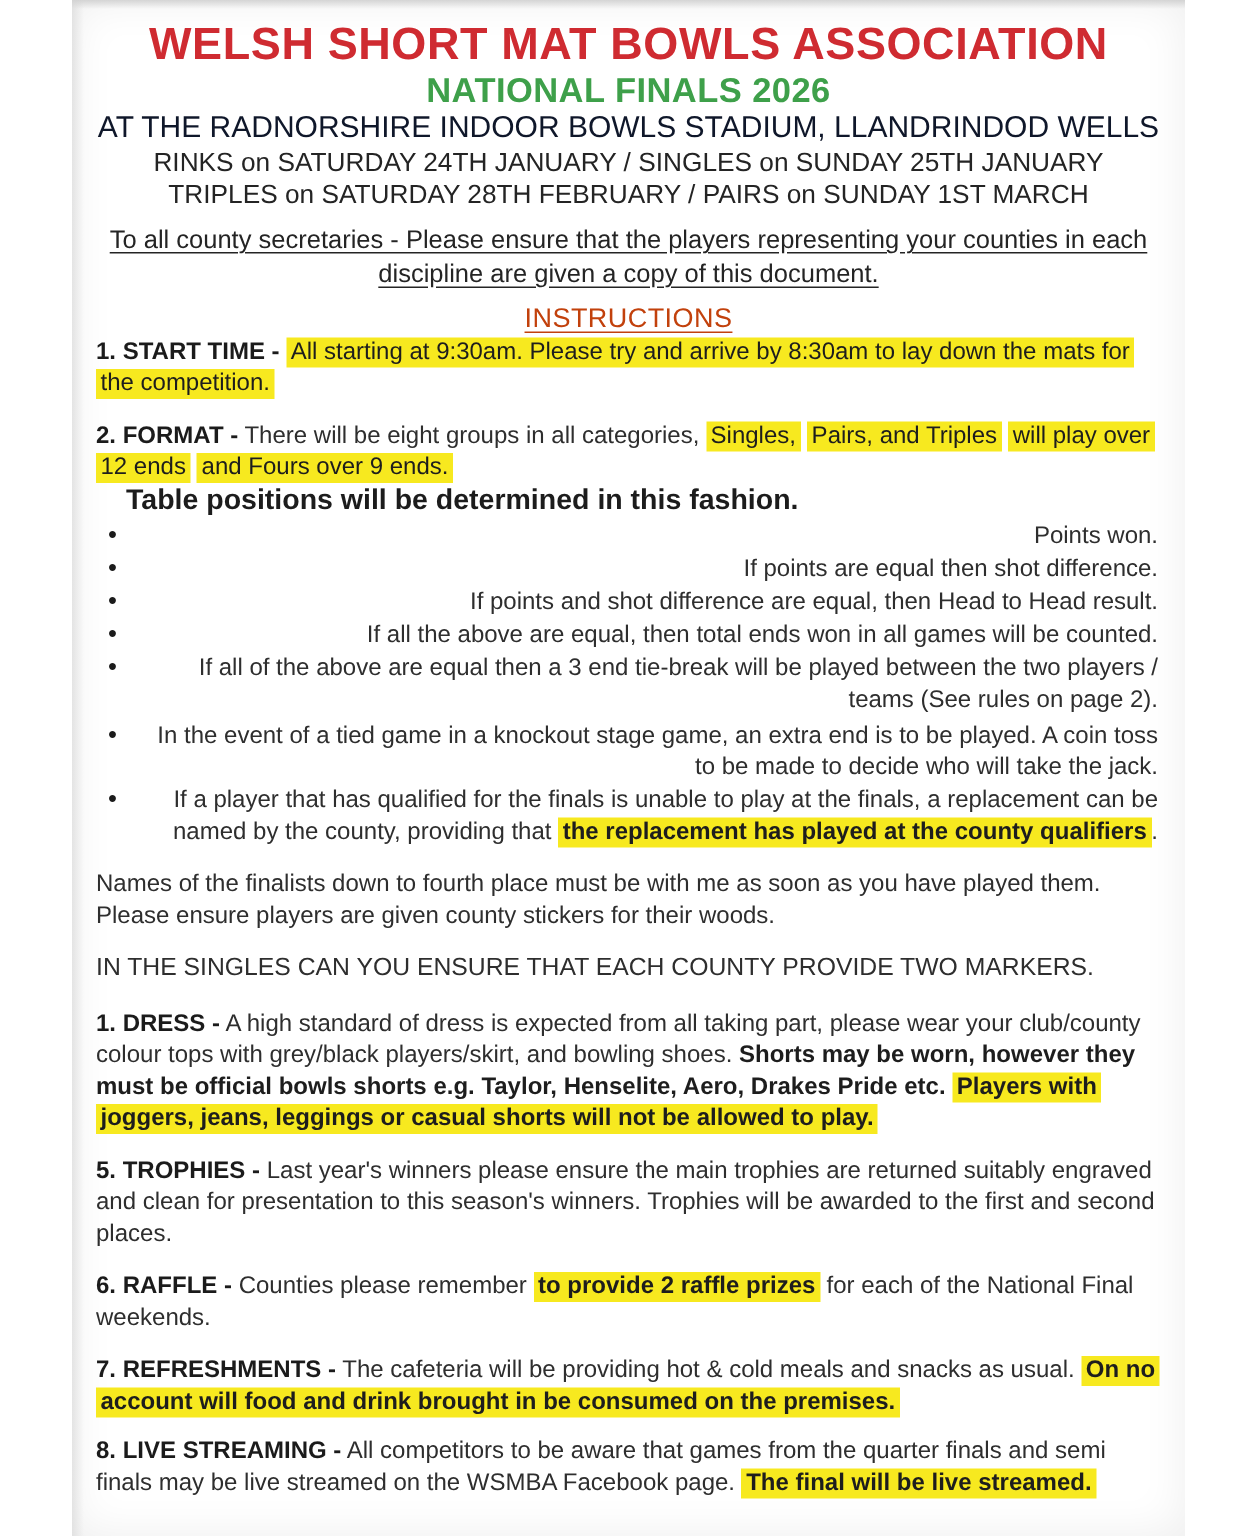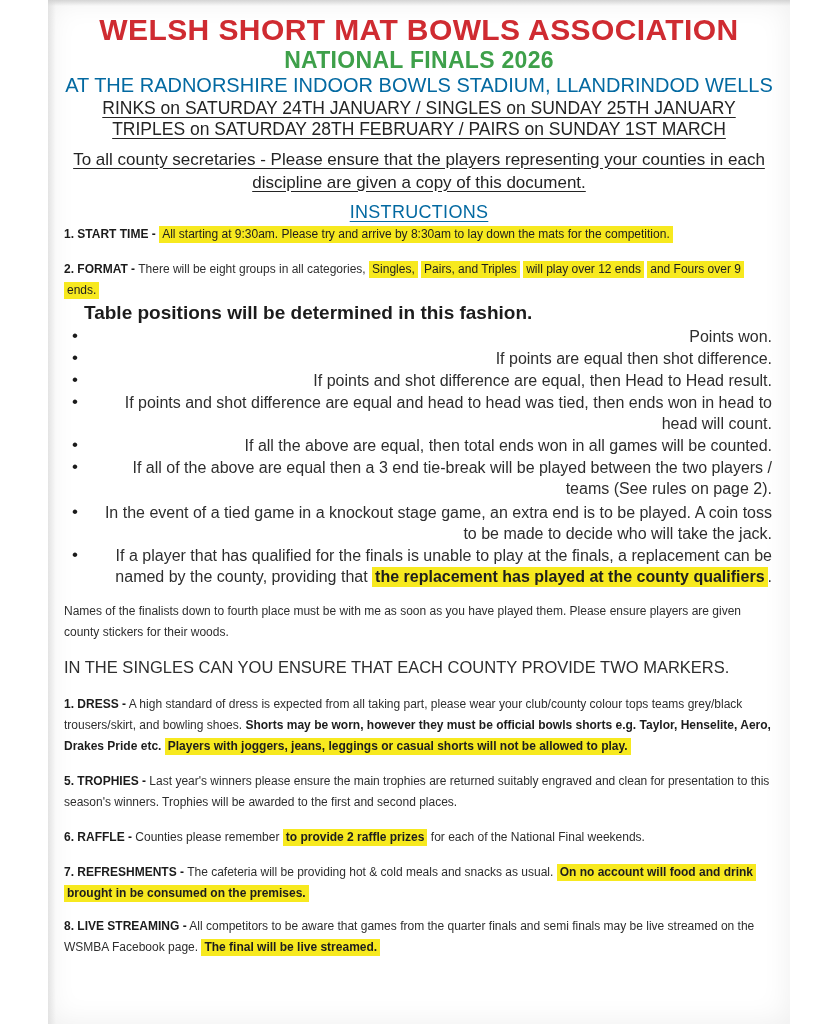--- a/index.html
+++ b/index.html
@@ -28,35 +28,35 @@
   }
   header{text-align:center;}
   .title{
     font-size:30px;line-height:33px;font-weight:700;letter-spacing:.4px;
     color:var(--title-red);margin:0;
   }
   .subtitle{
     font-size:23px;line-height:25px;font-weight:700;letter-spacing:.3px;
     color:var(--subtitle-green);margin:2px 0 0;
   }
-  .venue{font-size:20px;line-height:23px;color:#0369a1;margin-top:1px;}
+  .venue{font-size:20px;line-height:23px;color:#0f172a;margin-top:1px;}
   .sched{
     font-size:17.5px;line-height:20px;color:#242424;margin-top:1px;
-    text-decoration:underline;text-underline-offset:3px;
+    text-underline-offset:3px;
   }
   .notice{
     font-size:17px;line-height:23px;color:#242424;margin:9px auto 0;max-width:780px;
     text-decoration:underline;text-underline-offset:3px;
   }
   .instructions{
-    font-size:18px;line-height:20px;color:#0369a1;margin-top:8px;letter-spacing:.3px;
+    font-size:18px;line-height:20px;color:#c2410c;margin-top:8px;letter-spacing:.3px;
     text-decoration:underline;text-underline-offset:3px;
   }
   main{padding:0 18px 0 16px;}
-  .para{margin:10px 0 0;font-size:12px;line-height:21px;}
+  .para{margin:10px 0 0;font-size:16px;line-height:21px;}
   .tight{margin-top:2px;}
   .lbl{font-weight:700;color:#1b1b1b;}
   .b{font-weight:700;color:#1d1d1d;}
   mark{
     background:var(--highlight-yellow);color:#1d1d1d;padding:1px 3px 2px;
     -webkit-box-decoration-break:clone;box-decoration-break:clone;
   }
   mark.u,.u{ text-underline-offset:2.5px; }
   .subhead{margin:1px 0 0 20px;font-weight:700;color:#1c1c1c;font-size:19px;line-height:21px;}
   ul.bullets{list-style:none;margin:3px 0 0;padding:0;text-align:right;}
@@ -99,21 +99,20 @@
       <mark>Pairs, and Triples</mark>
       <mark>will play over 12 ends</mark>
       <mark>and Fours over 9 ends.</mark>
     </p>
     <p class="subhead">Table positions will be determined in this fashion.</p>
 
     <ul class="bullets">
       <li>Points won.</li>
       <li>If points are equal then shot difference.</li>
       <li>If points and shot difference are equal, then Head to Head result.</li>
-      <li>If points and shot difference are equal and head to head was tied, then ends won in head to head will count.</li>
       <li>If all the above are equal, then total ends won in all games will be counted.</li>
       <li>If all of the above are equal then a 3 end tie-break will be played between the two players / teams (See rules on page 2).</li>
     </ul>
 
     <ul class="bullets gap-top">
       <li>In the event of a tied game in a knockout stage game, an extra end is to be played. A coin toss to be made to decide who will take the jack.</li>
     </ul>
 
     <ul class="bullets" style="margin-top:1px">
       <li>
@@ -121,21 +120,21 @@
         <mark class="u b">the replacement has played at the county qualifiers</mark><span>.</span>
       </li>
     </ul>
 
     <p class="para sec-gap">Names of the finalists down to fourth place must be with me as soon as you have played them. Please ensure players are given county stickers for their woods.</p>
 
     <p class="para sec-gap u" style="font-size:16.5px">IN THE SINGLES CAN YOU ENSURE THAT EACH COUNTY PROVIDE TWO MARKERS.</p>
 
     <p class="para" style="margin-top:16px">
       <span class="lbl">1. DRESS -</span>
-      <span>A high standard of dress is expected from all taking part, please wear your club/county colour tops teams grey/black trousers/skirt, and bowling shoes.</span>
+      <span>A high standard of dress is expected from all taking part, please wear your club/county colour tops with grey/black players/skirt, and bowling shoes.</span>
       <span class="b">Shorts may be worn, however they must be official bowls shorts e.g. Taylor, Henselite, Aero, Drakes Pride etc.</span>
       <mark class="b">Players with joggers, jeans, leggings or casual shorts will not be allowed to play.</mark>
     </p>
 
     <p class="para sec-gap">
       <span class="lbl">5. TROPHIES -</span>
       <span>Last year's winners please ensure the main trophies are returned suitably engraved and clean for presentation to this season's winners. Trophies will be awarded to the first and second places.</span>
     </p>
 
     <p class="para sec-gap">

